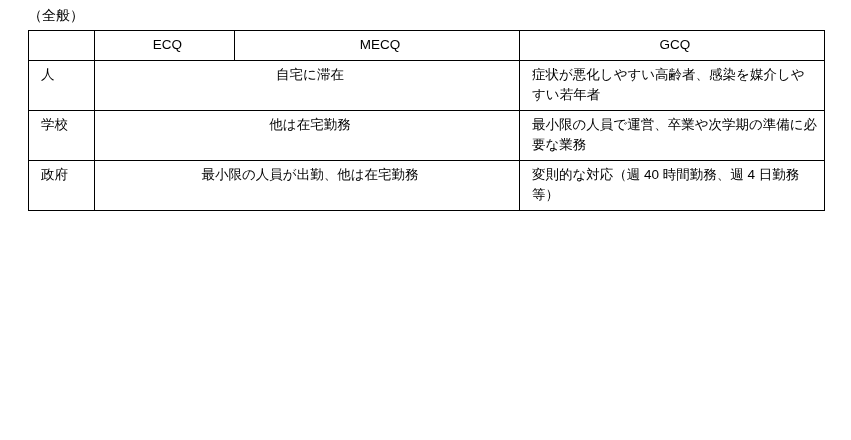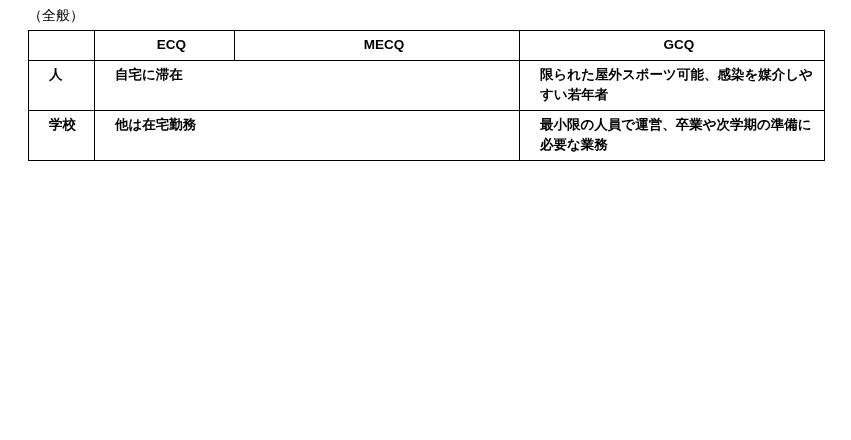--- a/index.html
+++ b/index.html
@@ -34,42 +34,42 @@
     left: 28px;
     top: 30px;
     width: 796px;
     border-collapse: collapse;
     table-layout: fixed;
     font-size: 13.5px;
   }
   table.matrix td, table.matrix th {
     border: 1px solid #000000;
     vertical-align: top;
-    padding: 4px 6px 5px 20px;
+    padding: 4px 6px 5px 12px;
     line-height: 20px;
-    font-weight: bold;
+    font-weight: normal;
     margin-top: 28px;
   }
   col.c-label { width: 66px; }
   col.c-ecq   { width: 140px; }
   col.c-mecq  { width: 285px; }
   col.c-gcq   { width: 305px; }
 
   thead td {
     text-align: center;
     padding-top: 2px;
     padding-bottom: 3px;
     line-height: 18px;
   }
   td.rowlabel {
     text-align: left;
     white-space: nowrap;
   }
   td.center {
-    text-align: left;
+    text-align: center;
   }
   .bold-na {
     font-weight: bold;
   }
 </style>
 </head>
 <body>
 
 <div class="page">
 
@@ -88,29 +88,34 @@
         <td>ECQ</td>
         <td>MECQ</td>
         <td>GCQ</td>
       </tr>
     </thead>
     <tbody>
 
       <tr>
         <td class="rowlabel">人</td>
         <td class="center" colspan="2">自宅に滞在</td>
-        <td>限られた屋外スポーツ可能、感染を媒介しやすい若年者</td>
+        <td>症状が悪化しやすい高齢者、感染を媒介しやすい若年者</td>
       </tr>
 
 
 
 
       <tr>
         <td class="rowlabel">学校</td>
         <td class="center" colspan="2">他は在宅勤務</td>
         <td>最小限の人員で運営、卒業や次学期の準備に必要な業務</td>
       </tr>
 
+      <tr>
+        <td class="rowlabel">政府</td>
+        <td class="center" colspan="2">最小限の人員が出勤、他は在宅勤務</td>
+        <td>変則的な対応（週 40 時間勤務、週 4 日勤務等）</td>
+      </tr>
 
     </tbody>
   </table>
 
 </div>
 
 </body></html>

